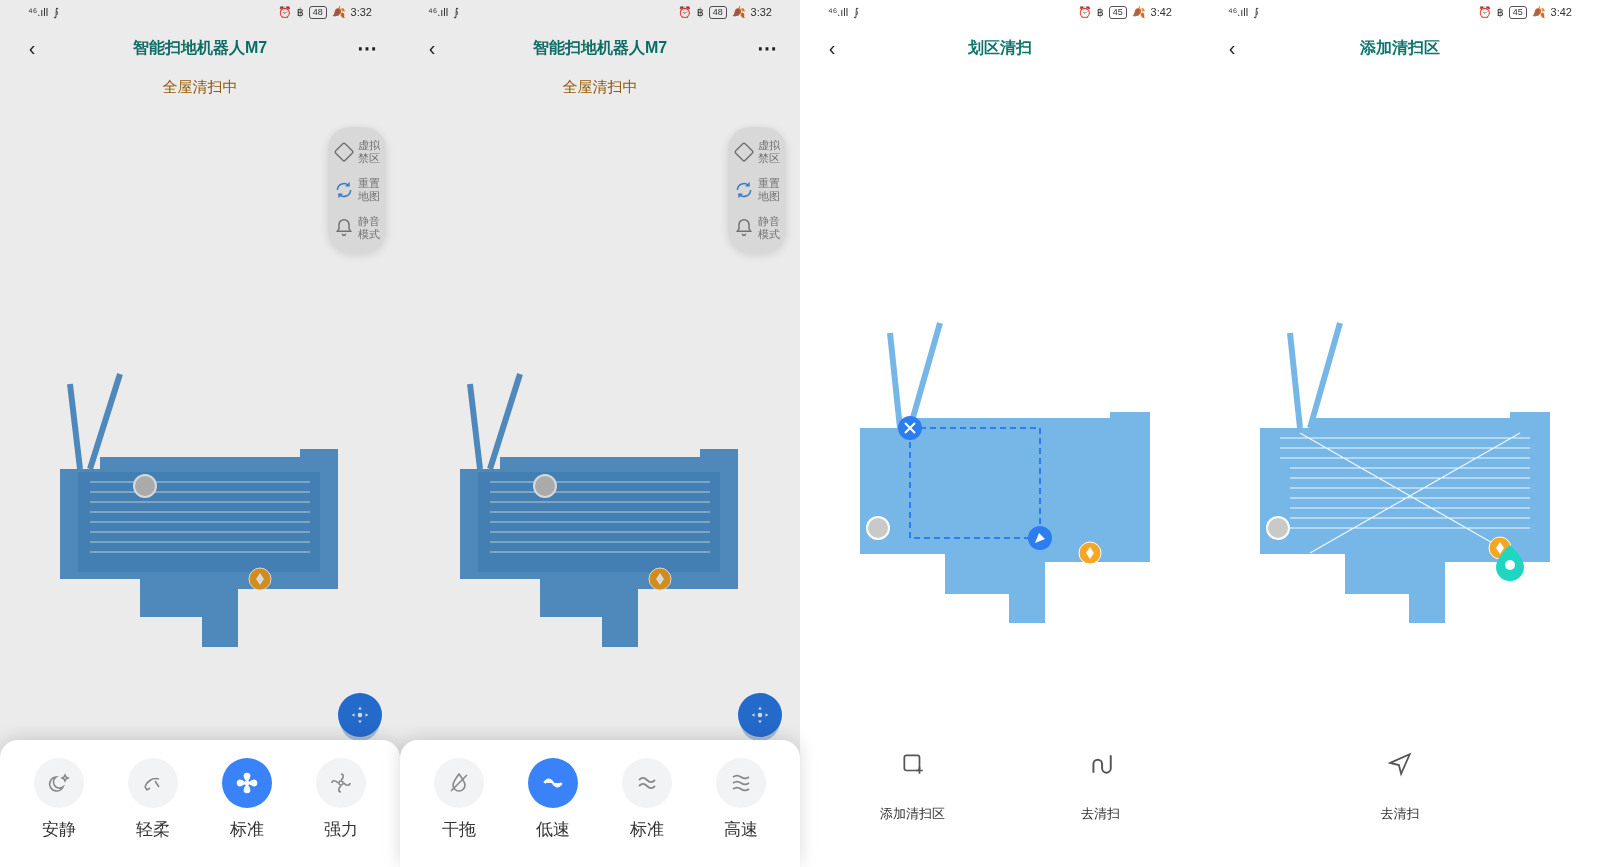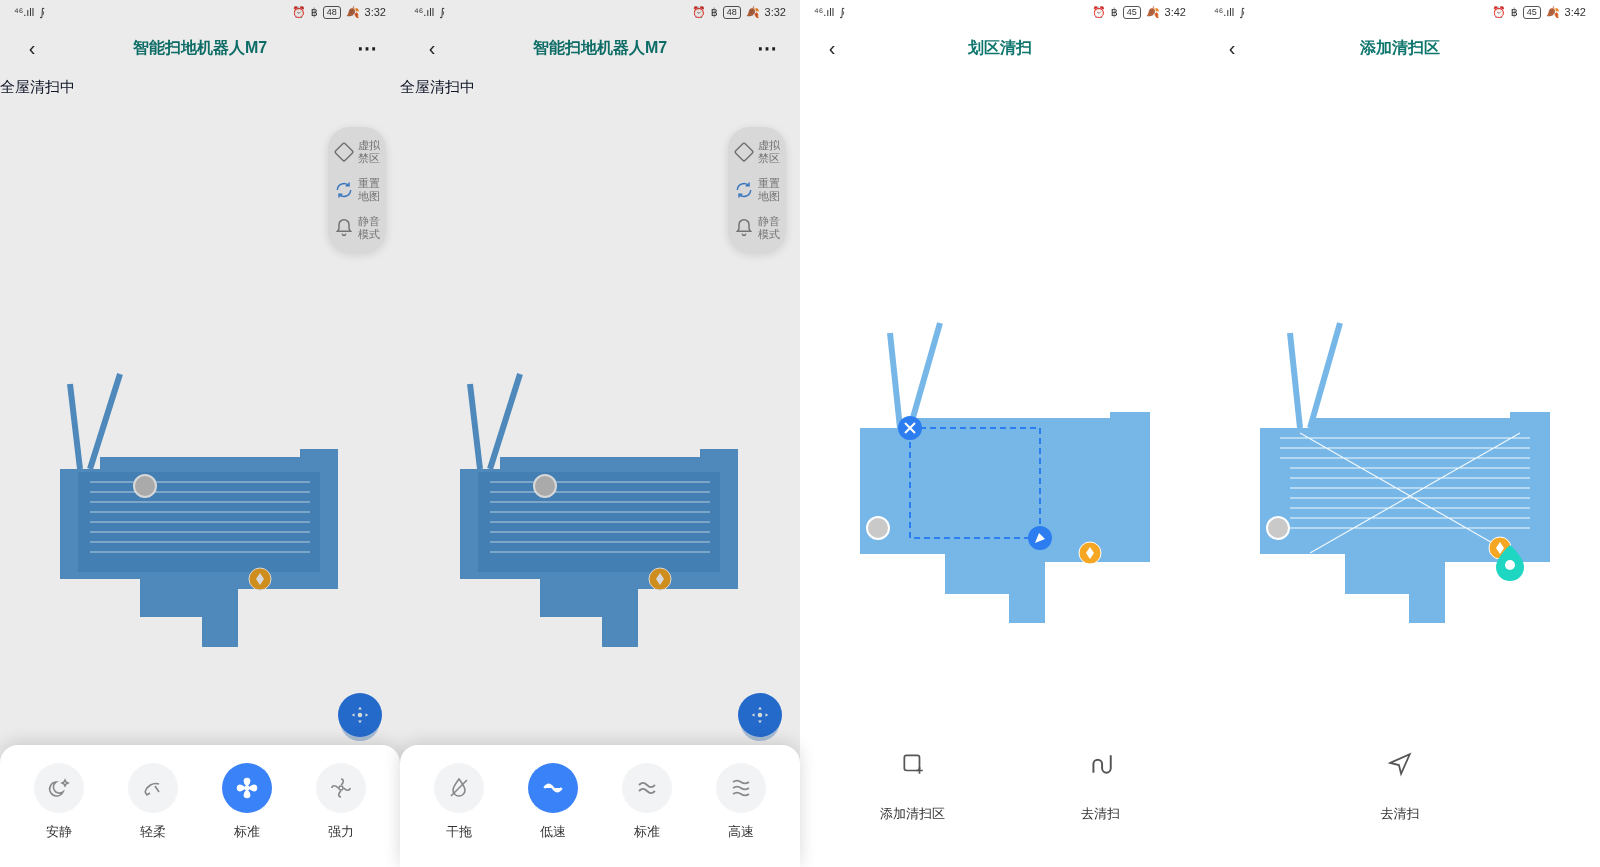--- a/index.html
+++ b/index.html
@@ -2,30 +2,30 @@
 <html><head>
 <meta charset="utf-8">
 <style>
 * { margin: 0; padding: 0; box-sizing: border-box; font-family: -apple-system, "PingFang SC", "Microsoft YaHei", sans-serif; }
 body { width: 1600px; height: 867px; display: flex; background: #fff; overflow: hidden; }
 .panel { width: 400px; height: 867px; position: relative; display: flex; flex-direction: column; }
 .panel.dim::before { content: ""; position: absolute; inset: 0; background: rgba(0,0,0,0.08); z-index: 5; pointer-events: none; }
 
 .panel.dim .main-area { filter: brightness(0.92); }
 
-.statusbar { height: 24px; display: flex; align-items: center; justify-content: space-between; padding: 0 14px; font-size: 11px; color: #333; }
+.statusbar { height: 24px; display: flex; align-items: center; justify-content: space-between; padding: 0 28px; font-size: 11px; color: #333; }
 .status-left, .status-right { display: flex; gap: 5px; align-items: center; }
 .status-right .batt { border: 1px solid #555; border-radius: 3px; padding: 0 3px; font-size: 9px; line-height: 11px; }
 
 .header { height: 48px; display: flex; align-items: center; justify-content: space-between; padding: 0 18px; }
 .header .title { font-size: 16px; font-weight: 600; color: #0f766e; }
 .header .back, .header .more { width: 28px; font-size: 20px; color: #222; text-align: center; cursor: pointer; }
 .header .more { letter-spacing: 2px; font-weight: 700; }
 
-.subtitle { font-size: 15px; color: #0f172a; padding: 6px 0 4px; }
+.subtitle { text-align: center; font-size: 15px; color: #a16207; padding: 6px 0 4px; }
 
 .main-area { flex: 1; position: relative; }
 
 .side-tools { position: absolute; right: 14px; top: 26px; background: #fff; border-radius: 22px; box-shadow: 0 2px 8px rgba(0,0,0,0.12); display: flex; flex-direction: column; align-items: center; padding: 12px 6px; gap: 12px; z-index: 2; }
 .side-tool { display: flex; flex-direction: row; align-items: center; gap: 4px; cursor: pointer; }
 .side-tool .icon { width: 20px; height: 20px; }
 .side-tool .lbl { font-size: 11px; color: #888; text-align: center; line-height: 13px; }
 
 .map-wrap { position: absolute; left: 50%; top: 50%; transform: translate(-50%, -50%); width: 340px; height: 340px; }
 .map-svg { width: 100%; height: 100%; }
@@ -46,21 +46,21 @@
 
 .hint { position: absolute; left: 0; right: 0; bottom: 56px; text-align: center; font-size: 13px; color: #999; }
 .count-badge { position: absolute; left: 24px; bottom: 36px; width: 40px; height: 40px; border-radius: 50%; background: #fff; box-shadow: 0 2px 6px rgba(0,0,0,0.15); display: flex; align-items: center; justify-content: center; font-size: 16px; font-weight: 600; color: #333; }
 
 
 .bottom-sheet { position: absolute; left: 0; right: 0; bottom: 0; background: #fff; border-radius: 18px 18px 0 0; box-shadow: 0 -2px 18px rgba(0,0,0,0.15); padding: 18px 12px 26px; display: flex; justify-content: space-around; z-index: 10; }
 .bs-item { display: flex; flex-direction: column; align-items: center; gap: 10px; cursor: pointer; }
 .bs-circle { width: 50px; height: 50px; border-radius: 50%; background: #f2f3f5; display: flex; align-items: center; justify-content: center; }
 .bs-circle.active { background: #3a82f7; }
 .bs-circle.active svg { stroke: #fff; fill: #fff; }
-.bs-label { font-size: 13px; color: #333; }
+.bs-label { font-size: 17px; color: #333; }
 
 .bottom-actions { position: absolute; left: 0; right: 0; bottom: 0; background: #fff; padding: 14px 12px 44px; display: flex; justify-content: space-around; }
 .ba-item { display: flex; flex-direction: column; align-items: center; gap: 25px; cursor: pointer; }
 .ba-icon { width: 32px; height: 32px; display: flex; align-items: center; justify-content: center; }
 .ba-label { font-size: 13px; color: #333; }
 
 svg { display: block; }
 </style>
 </head>
 <body>

